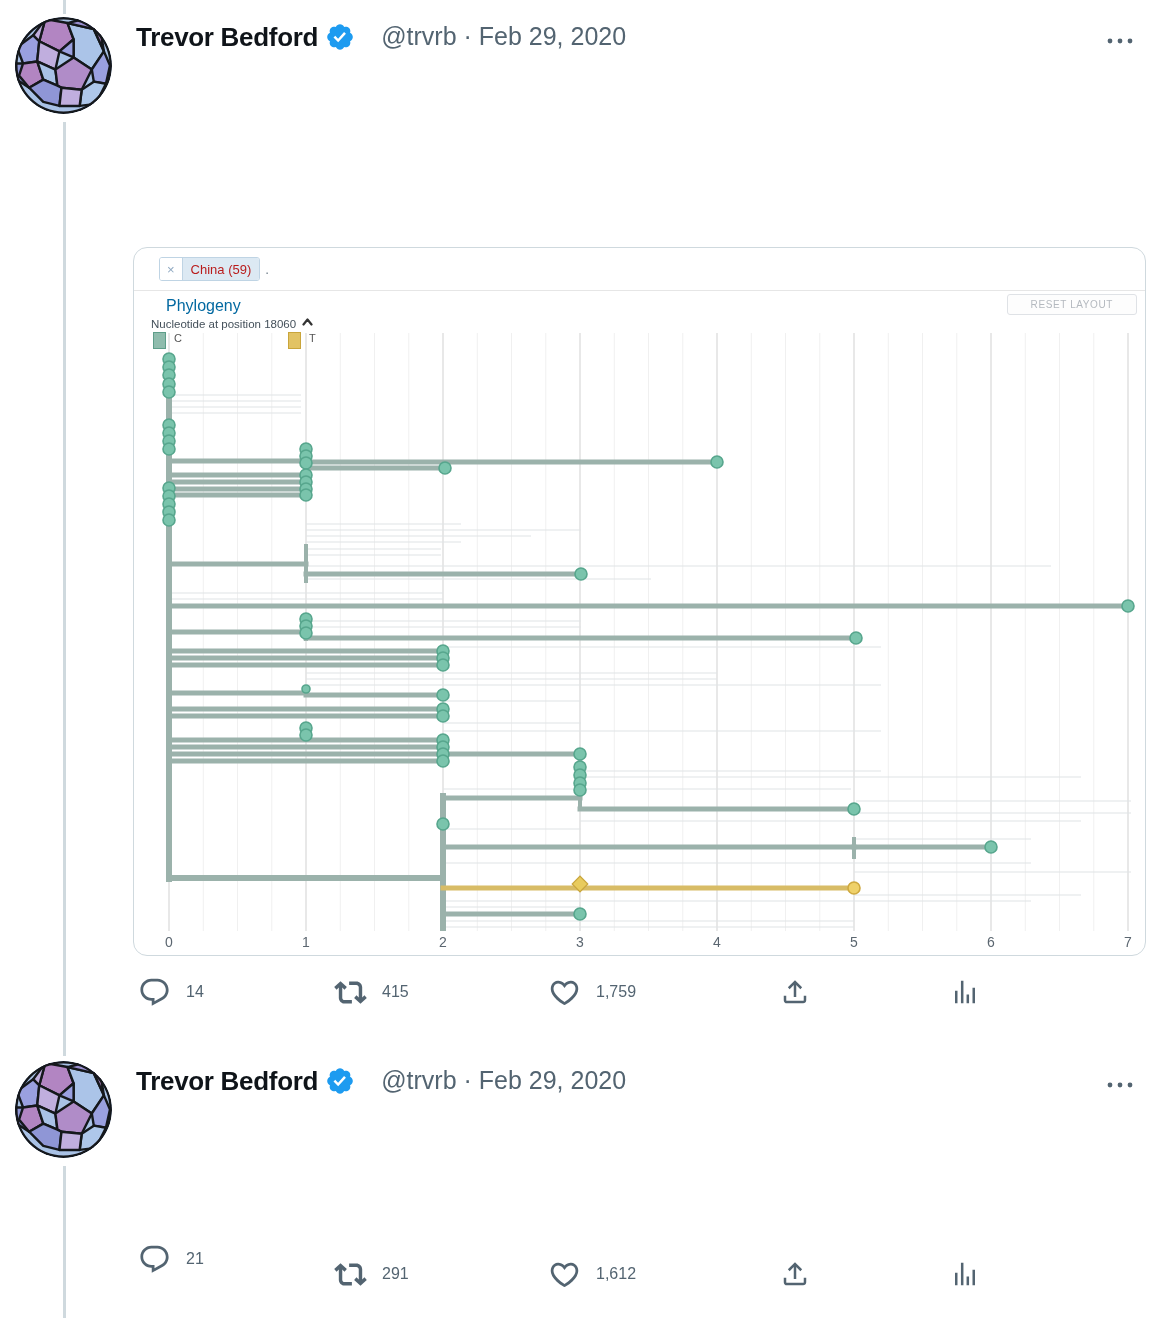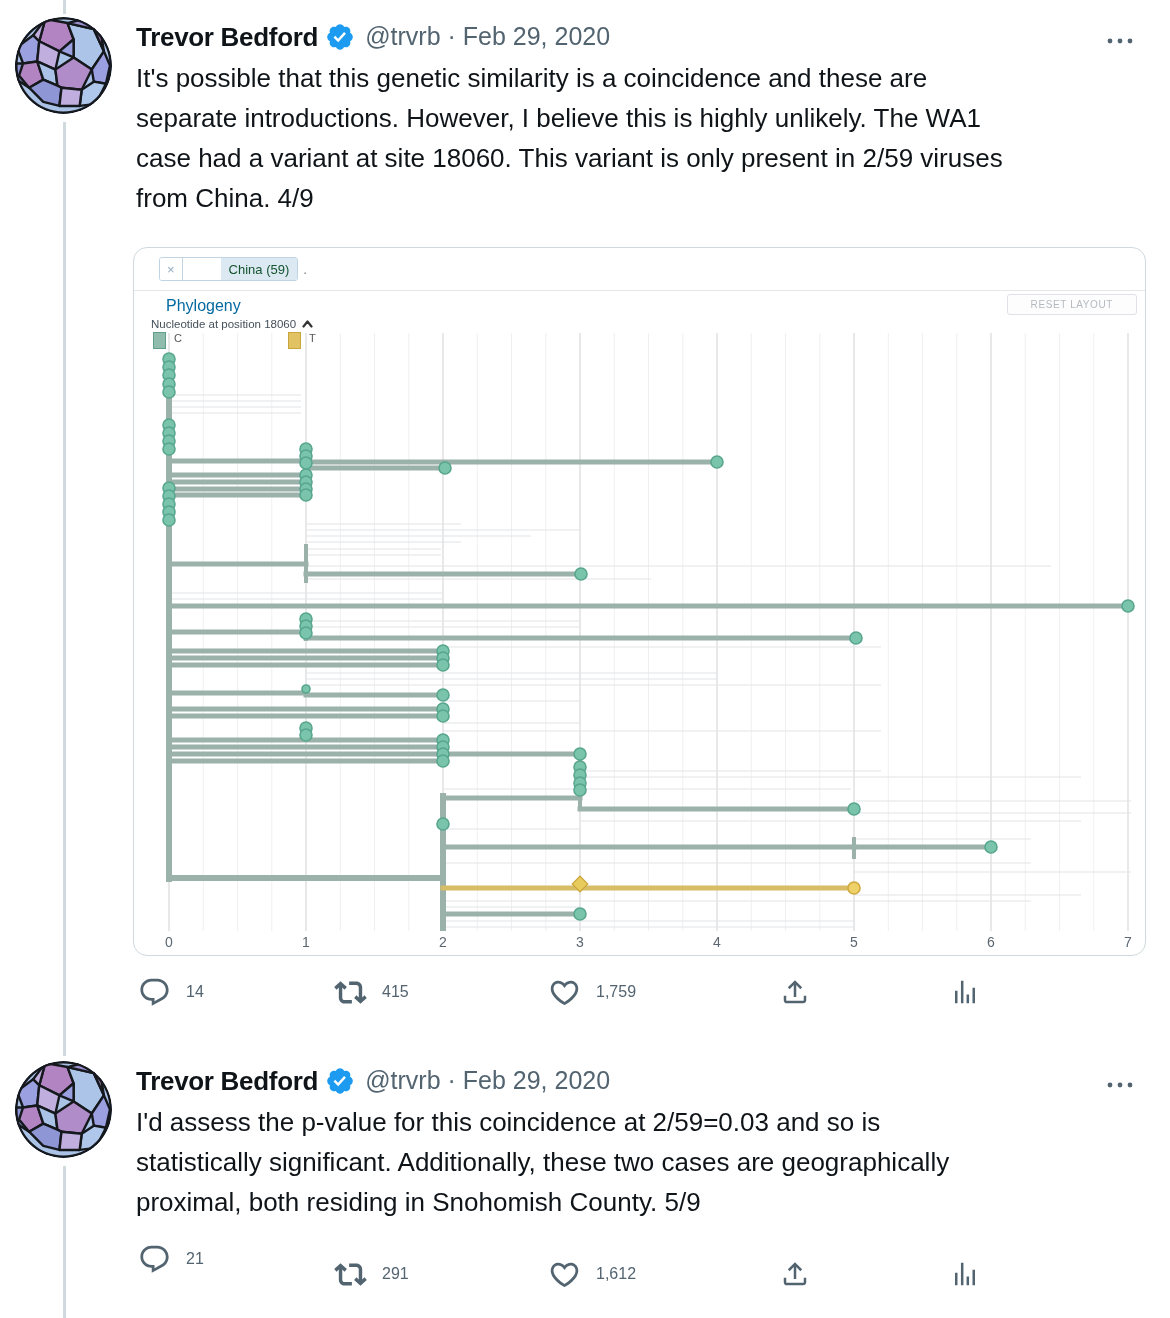--- a/index.html
+++ b/index.html
@@ -7,35 +7,35 @@
   .page { position:relative; width:1170px; height:1318px; background:#fff; overflow:hidden; }
 
   
   .thread-seg { position:absolute; left:63px; width:3px; background:#cfd9de; }
   .avatar { position:absolute; left:15px; width:97px; height:97px; border-radius:50%; overflow:hidden; cursor:pointer; }
 
   
   .tw-header { position:absolute; left:136px; height:36px; display:flex; align-items:flex-start; white-space:nowrap; }
   .tw-name { font-size:26px; font-weight:700; color:#0f1419; letter-spacing:-0.3px; }
   .badge { width:30px; height:30px; margin-left:7px; }
-  .tw-handle { font-size:25px; color:#536471; margin-left:10px; }
+  .tw-handle { font-size:25px; color:#536471; margin-left:26px; }
   .more-btn { position:absolute; width:44px; height:30px; display:flex; align-items:center; justify-content:center; cursor:pointer; }
 
   .tw-body { position:absolute; left:136px; width:1016px; font-size:26px; line-height:40px; color:#0f1419; white-space:pre-line; }
 
   
   .card { position:absolute; left:133px; top:247px; width:1013px; height:709px; background:#fff; border:1.5px solid #cfd9de; border-radius:14px; overflow:hidden; }
   .card-status { position:absolute; left:17px; top:0; height:42px; display:flex; align-items:center; font-size:13.5px; color:#72808C; }
   .chip { display:inline-flex; align-items:stretch; height:24px; margin:0 5px 0 8px; border:1px solid #BFD4E4; border-radius:3px; overflow:hidden; font-size:13px; cursor:pointer; }
   .chip-x { background:#ffffff; color:#8FA9C2; display:flex; align-items:center; padding:0 7px; border-right:1px solid #BFD4E4; }
-  .chip-label { background:#DCE9F3; color:#14532d; display:flex; align-items:center; padding:0 8px;margin-left:38px; }
+  .chip-label { background:#DCE9F3; color:#b91c1c; display:flex; align-items:center; padding:0 8px; }
   .card-divider { position:absolute; left:0; top:42px; width:100%; height:1px; background:#e6e6e6; }
   .panel-title { position:absolute; left:32px; top:49px; font-size:16px; color:#0369a1; }
   .reset-btn { position:absolute; right:8px; top:46px; padding:4px 23px; border:1px solid #dfe2e6; border-radius:3px; background:#fdfdfd; font-size:10px; letter-spacing:0.6px; color:#B4B9BF; cursor:pointer; }
-  .colorby { position:absolute; left:17px; top:70px; font-size:11.5px; color:#44505a; display:flex; align-items:center; gap:6px; cursor:pointer; }
+  .colorby { position:absolute; left:17px; top:70px; font-size:11.5px; color:#44505a; display:flex; align-items:flex-start; gap:6px; cursor:pointer; }
   .legend-item { position:absolute; top:84px; display:flex; align-items:flex-start; gap:8px; font-size:11px; color:#555; cursor:pointer; }
   .legend-swatch { width:13px; height:17px; border:1px solid; }
   .tree-wrap { position:absolute; left:5px; top:78px; width:1012px; height:626px; }
 
   
   .eng-group { position:absolute; height:40px; display:flex; align-items:center; color:#536471; cursor:pointer; }
   .eng-count { font-size:16px; margin-left:15px; color:#536471; }
   .eng-icon { width:33px; height:33px; fill:#536471; }
   .eng-icon.small { width:30px; height:30px; }
 </style>
@@ -89,24 +89,20 @@
     <span class="tw-handle">@trvrb · Feb 29, 2020</span>
   </div>
   <div class="more-btn" style="top:26px;left:1098px;">
     <svg width="28" height="8" viewBox="0 0 28 8">
       <circle cx="4" cy="4" r="2.4" fill="#536471"></circle>
         <circle cx="14" cy="4" r="2.4" fill="#536471"></circle>
         <circle cx="24" cy="4" r="2.4" fill="#536471"></circle>
     </svg>
   </div>
 
-  <div class="tw-body" style="top:58px;">It's possible that this genetic similarity is a coincidence and these are
-separate introductions. However, I believe this is highly unlikely. The WA1
-case had a variant at site 18060. This variant is only present in 2/59 viruses
-from China. 4/9</div>
 
   <div class="card">
     <div class="card-status">
       <span class="chip">
         <span class="chip-x">×</span>
         <span class="chip-label">China (59)</span>
       </span>
       <span>.</span>
     </div>
     <div class="card-divider"></div>
@@ -343,23 +339,20 @@
     <span class="tw-handle">@trvrb · Feb 29, 2020</span>
   </div>
   <div class="more-btn" style="top:1070px;left:1098px;">
     <svg width="28" height="8" viewBox="0 0 28 8">
       <circle cx="4" cy="4" r="2.4" fill="#536471"></circle>
         <circle cx="14" cy="4" r="2.4" fill="#536471"></circle>
         <circle cx="24" cy="4" r="2.4" fill="#536471"></circle>
     </svg>
   </div>
 
-  <div class="tw-body" style="top:1102px;">I'd assess the p-value for this coincidence at 2/59=0.03 and so is
-statistically significant. Additionally, these two cases are geographically
-proximal, both residing in Snohomish County. 5/9</div>
 
   <div class="eng-group" style="left:138px;top:1239px;">
     <svg class="eng-icon" viewBox="0 0 24 24">
         <path d="M1.751 10c0-4.42 3.584-8 8.005-8h4.366c4.49 0 8.129 3.64 8.129 8.13 0 2.96-1.607 5.68-4.196 7.11l-8.054 4.46v-3.69h-.067c-4.49.1-8.183-3.51-8.183-8.01zm8.005-6c-3.317 0-6.005 2.69-6.005 6 0 3.37 2.77 6.08 6.138 6.01l.351-.01h1.761v2.3l5.087-2.81c1.951-1.08 3.163-3.13 3.163-5.36 0-3.39-2.744-6.13-6.129-6.13H9.756z"></path>
       </svg>
     <span class="eng-count">21</span>
   </div>
   <div class="eng-group" style="left:334px;top:1254px;">
     <svg class="eng-icon" viewBox="0 0 24 24">
         <path d="M4.75 3.79l4.603 4.3-1.706 1.82L6 8.38v7.37c0 .97.784 1.75 1.75 1.75H13V20H7.75c-2.347 0-4.25-1.9-4.25-4.25V8.38L1.853 9.91.147 8.09l4.603-4.3zm11.5 2.71H11V4h5.25c2.347 0 4.25 1.9 4.25 4.25v7.37l1.647-1.53 1.706 1.82-4.603 4.3-4.603-4.3 1.706-1.82L18 15.62V8.25c0-.97-.784-1.75-1.75-1.75z"></path>

